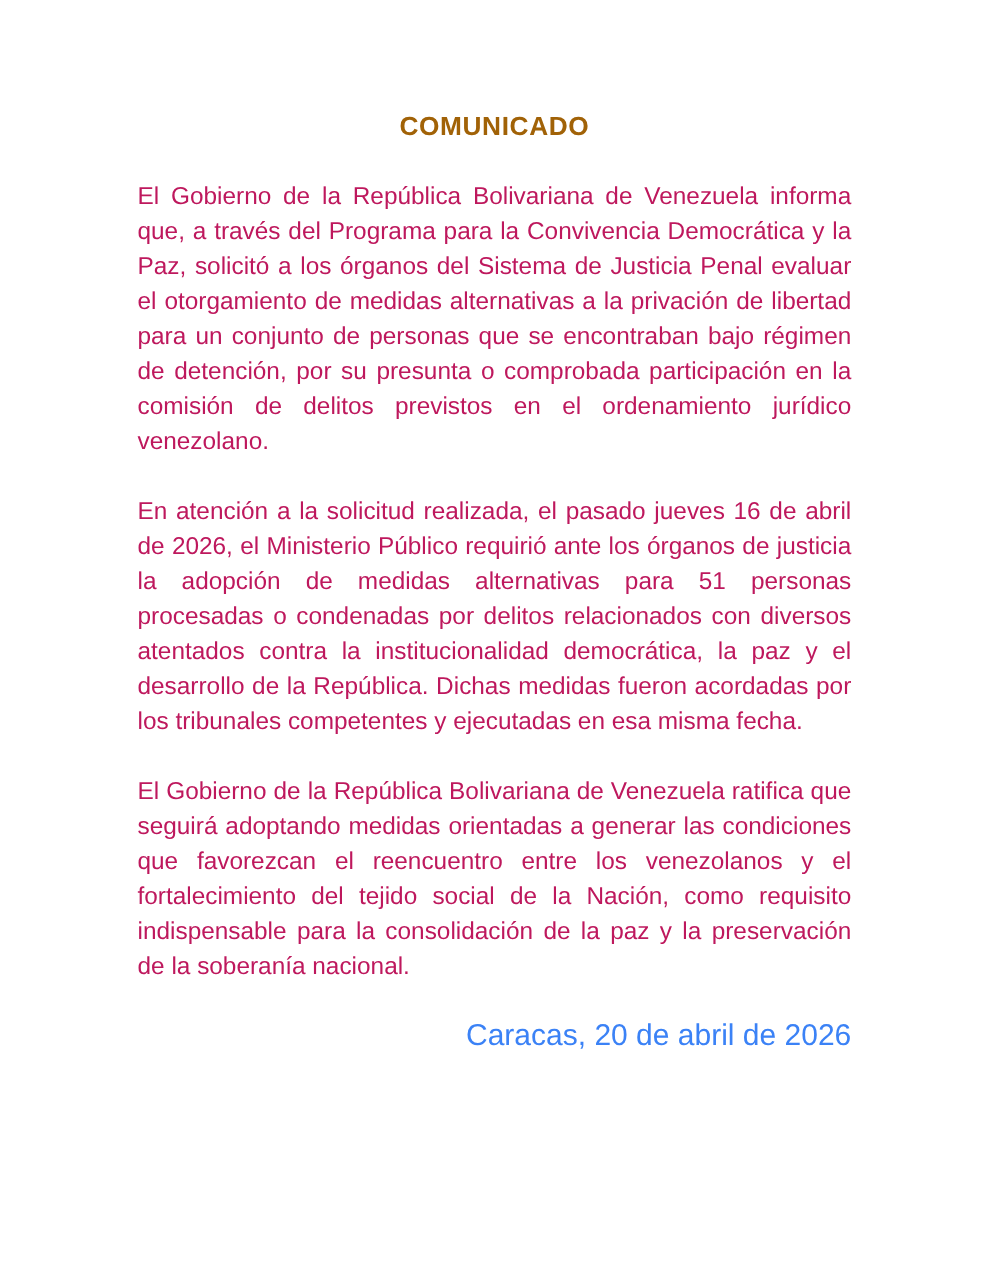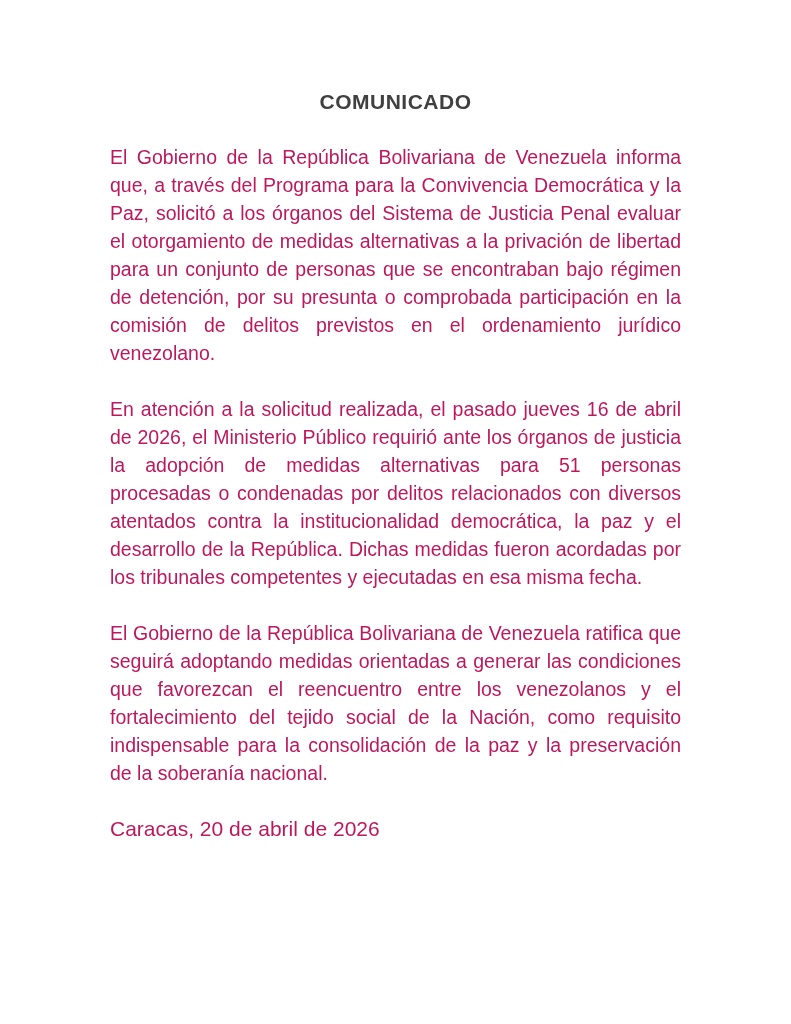--- a/index.html
+++ b/index.html
@@ -22,35 +22,36 @@
     left: 110px;
     top: 90px;
     width: 571px;
   }
   .doc-title {
     margin: 0 0 29px 0;
     font-size: 21px;
     font-weight: 700;
     text-align: center;
     letter-spacing: 0.5px;
-    color: #404040;
+    color: #a16207;
   }
   .doc-paragraph {
     margin: 0 0 28px 0;
     font-size: 19.5px;
     line-height: 28px;
     text-align: justify;
     text-justify: inter-word;
     color: #be185d;
   }
   .doc-dateline {
     margin: 0;
-    font-size: 21px;
+    font-size: 24px;
     line-height: 28px;
-    color: #be185d;
+    text-align: right;
+    color: #3b82f6;
   }
 </style>
 </head>
 <body>
 
 <div class="page">
   <div class="content">
     <h1 class="doc-title">COMUNICADO</h1>
 
     <p class="doc-paragraph">El Gobierno de la República Bolivariana de Venezuela informa que, a través del Programa para la Convivencia Democrática y la Paz, solicitó a los órganos del Sistema de Justicia Penal evaluar el otorgamiento de medidas alternativas a la privación de libertad para un conjunto de personas que se encontraban bajo régimen de detención, por su presunta o comprobada participación en la comisión de delitos previstos en el ordenamiento jurídico venezolano.</p>

